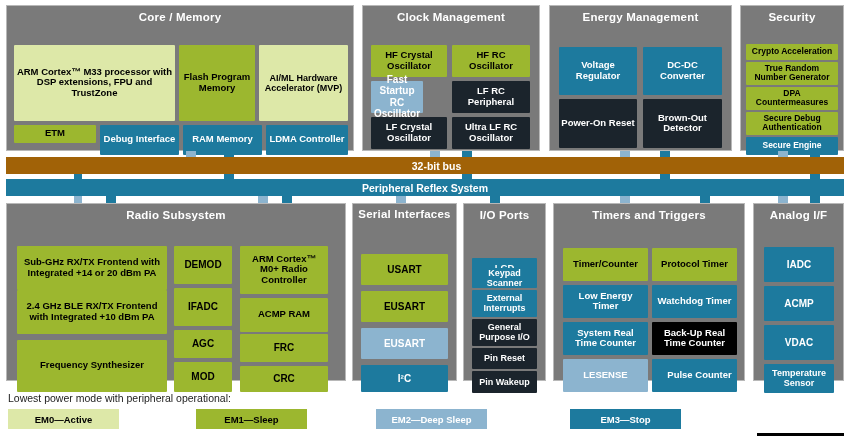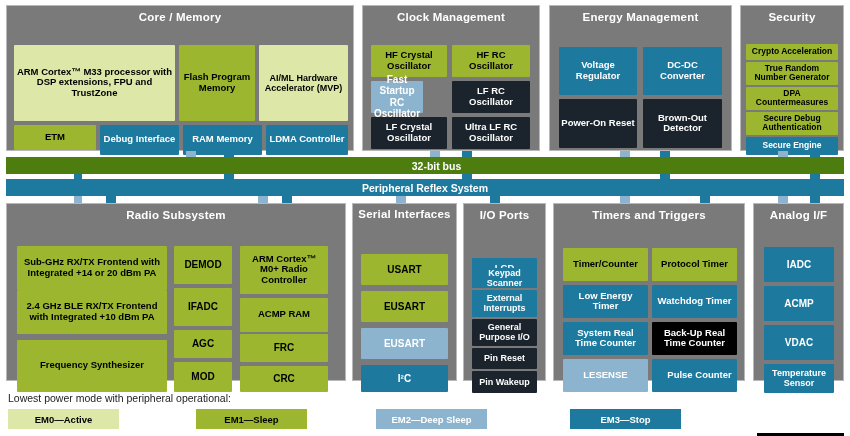--- a/index.html
+++ b/index.html
@@ -51,21 +51,21 @@
   
   .bus {
     position: absolute;
     display: flex;
     align-items: center;
     justify-content: center;
     color: #ffffff;
     font-weight: bold;
     font-size: 10.5px;
   }
-  .bus-32   { background: #4d7c0f; padding-left: 23px; }
+  .bus-32   { background: #a16207; padding-left: 23px; }
   .bus-prs  { background: #1d7a9e; }
   .stub { position: absolute; }
   .stub-lt { background: #8cb4cf; }
   .stub-dk { background: #1d7a9e; }
 
   
   .legend-caption {
     position: absolute;
     font-size: 10.5px;
     color: #222222;
@@ -84,34 +84,34 @@
 <body>
 
 <div id="diagram">
 
   <div class="panel" style="left:6px; top:5px; width:348px; height:146px;">
     <div class="panel-title">Core / Memory</div>
     <div class="panel-body">
       <div class="blk em0" style="left:7px; top:21px; width:161px; height:76px; font-size:9.5px;">ARM Cortex™ M33 processor with DSP extensions, FPU and TrustZone</div>
       <div class="blk em1" style="left:172px; top:21px; width:76px; height:76px; font-size:9.5px;">Flash Program Memory</div>
       <div class="blk em0" style="left:252px; top:21px; width:89px; height:76px; font-size:9px;">AI/ML Hardware Accelerator (MVP)</div>
-      <div class="blk em1" style="left:7px; top:101px; width:82px; height:25px; font-size:9.5px;">ETM</div>
+      <div class="blk em1" style="left:7px; top:101px; width:82px; height:18px; font-size:9.5px;">ETM</div>
       <div class="blk em3" style="left:93px; top:101px; width:79px; height:30px; font-size:9.5px;">Debug Interface</div>
       <div class="blk em3" style="left:176px; top:101px; width:79px; height:30px; font-size:9.5px;">RAM Memory</div>
       <div class="blk em3" style="left:259px; top:101px; width:82px; height:30px; font-size:9.5px;">LDMA Controller</div>
     </div>
   </div>
 
   <div class="panel" style="left:362px; top:5px; width:178px; height:146px;">
     <div class="panel-title">Clock Management</div>
     <div class="panel-body">
       <div class="blk em1" style="left:8px; top:21px; width:76px; height:32px; font-size:9.5px;">HF Crystal Oscillator</div>
       <div class="blk em1" style="left:89px; top:21px; width:78px; height:32px; font-size:9.5px;">HF RC Oscillator</div>
       <div class="blk em2" style="left:8px; top:57px; width:52px; height:32px; font-size:10px;">Fast Startup RC Oscillator</div>
-      <div class="blk em4" style="left:89px; top:57px; width:78px; height:32px; font-size:9.5px;">LF RC Oscillator</div>
+      <div class="blk em4" style="left:89px; top:57px; width:78px; height:32px; font-size:9.5px;">LF RC Peripheral</div>
       <div class="blk em4" style="left:8px; top:93px; width:76px; height:32px; font-size:9.5px;">LF Crystal Oscillator</div>
       <div class="blk em4" style="left:89px; top:93px; width:78px; height:32px; font-size:9.5px;">Ultra LF RC Oscillator</div>
     </div>
   </div>
 
   <div class="panel" style="left:549px; top:5px; width:183px; height:146px;">
     <div class="panel-title">Energy Management</div>
     <div class="panel-body">
       <div class="blk em3" style="left:9px; top:23px; width:78px; height:48px; font-size:9.5px;">Voltage Regulator</div>
       <div class="blk em3" style="left:93px; top:23px; width:79px; height:48px; font-size:9.5px;">DC-DC Converter</div>

